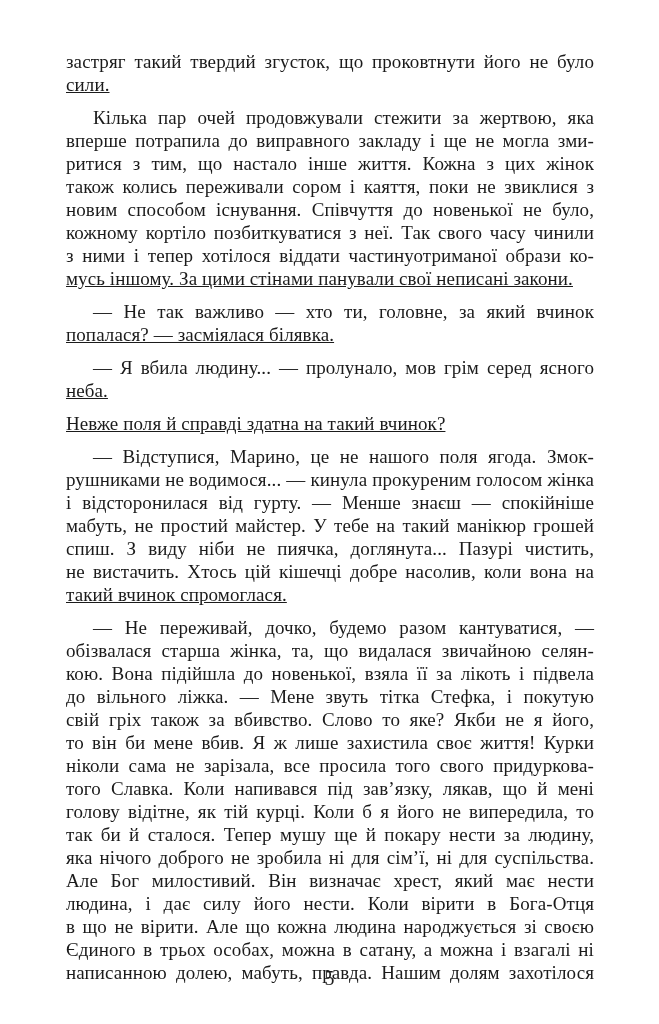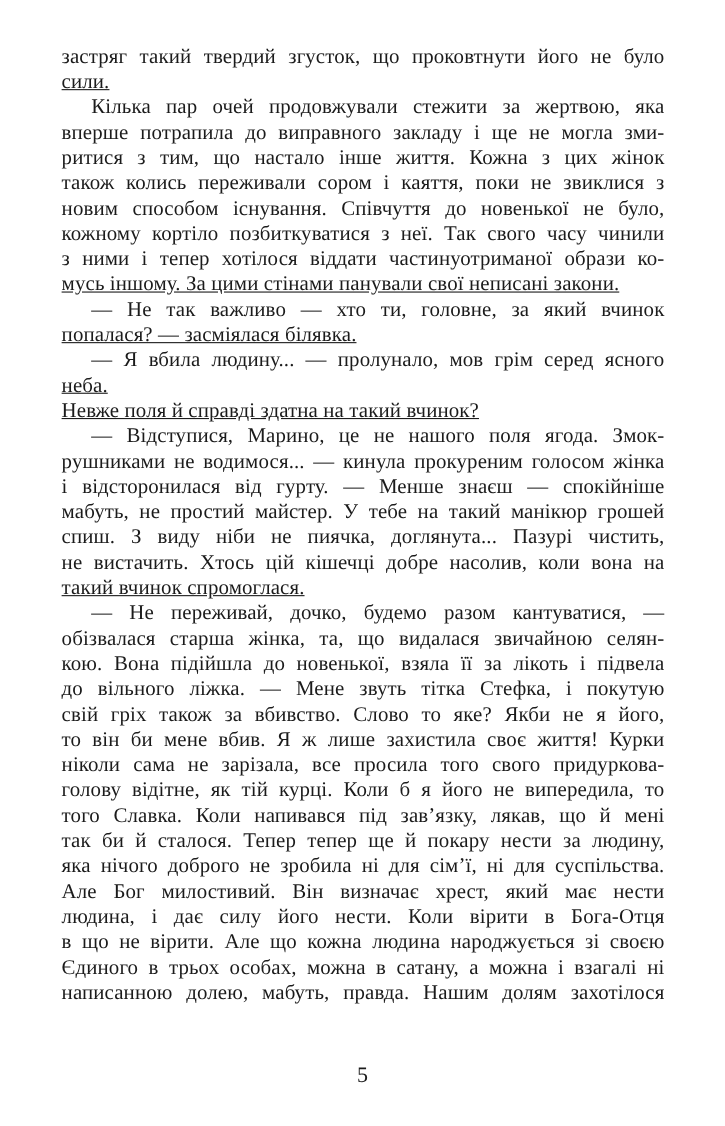--- a/index.html
+++ b/index.html
@@ -17,21 +17,21 @@
     font-family: "Liberation Serif", "DejaVu Serif", serif;
     color: #1b1b1b;
   }
   .text-block {
     position: absolute;
     left: 56px;
     top: 40px;
     width: 548px;
   }
   .paragraph {
-    margin: 0;
+    margin: 10px;
     padding: 0;
   }
   .line {
     font-size: 19px;
     line-height: 23px;
     text-align: justify;
     text-align-last: justify;
     white-space: normal;
     letter-spacing: 0.1px;
   }
@@ -93,23 +93,23 @@
         <div class="line para-end">такий вчинок спромоглася.</div>
       </div>
       <div class="paragraph">
         <div class="line indent">— Не переживай, дочко, будемо разом кантуватися, —</div>
         <div class="line">обізвалася старша жінка, та, що видалася звичайною селян-</div>
         <div class="line">кою. Вона підійшла до новенької, взяла її за лікоть і підвела</div>
         <div class="line">до вільного ліжка. — Мене звуть тітка Стефка, і покутую</div>
         <div class="line">свій гріх також за вбивство. Слово то яке? Якби не я його,</div>
         <div class="line">то він би мене вбив. Я ж лише захистила своє життя! Курки</div>
         <div class="line">ніколи сама не зарізала, все просила того свого придуркова-</div>
+        <div class="line">того Славка. Коли напивався під зав’язку, лякав, що й мені</div>
         <div class="line">голову відітне, як тій курці. Коли б я його не випередила, то</div>
-        <div class="line">того Славка. Коли напивався під зав’язку, лякав, що й мені</div>
-        <div class="line">так би й сталося. Тепер тепер ще й покару нести за людину,</div>
+        <div class="line">так би й сталося. Тепер мушу ще й покару нести за людину,</div>
         <div class="line">яка нічого доброго не зробила ні для сім’ї, ні для суспільства.</div>
         <div class="line">Але Бог милостивий. Він визначає хрест, який має нести</div>
         <div class="line">людина, і дає силу його нести. Коли вірити в Бога-Отця</div>
         <div class="line">в що не вірити. Але що кожна людина народжується зі своєю</div>
         <div class="line">Єдиного в трьох особах, можна в сатану, а можна і взагалі ні</div>
         <div class="line">написанною долею, мабуть, правда. Нашим долям захотілося</div>
       </div>
     </main>
   <footer class="folio">5</footer>
 </div>

